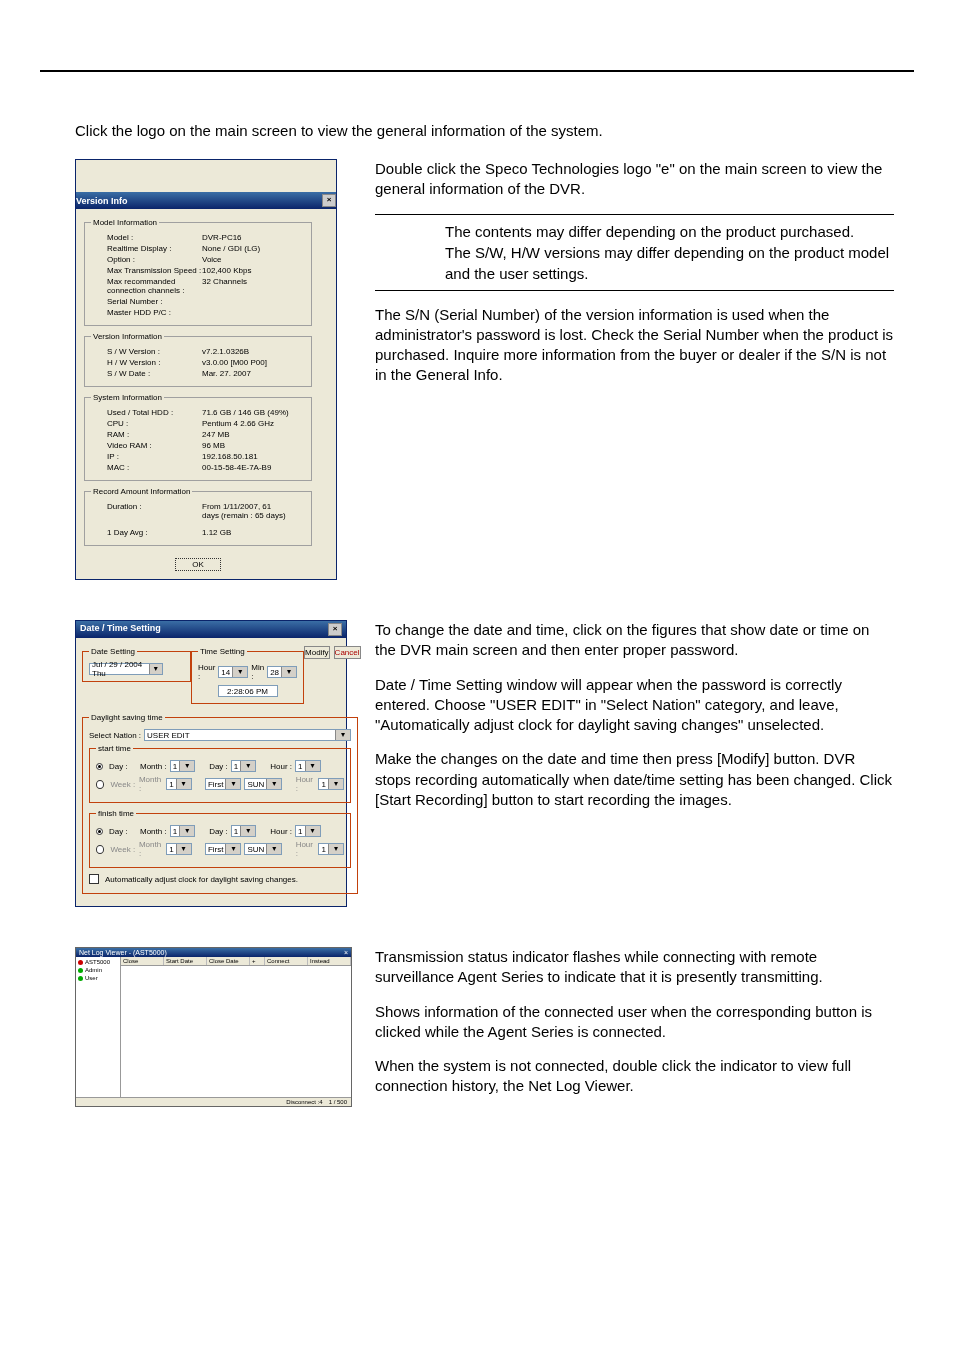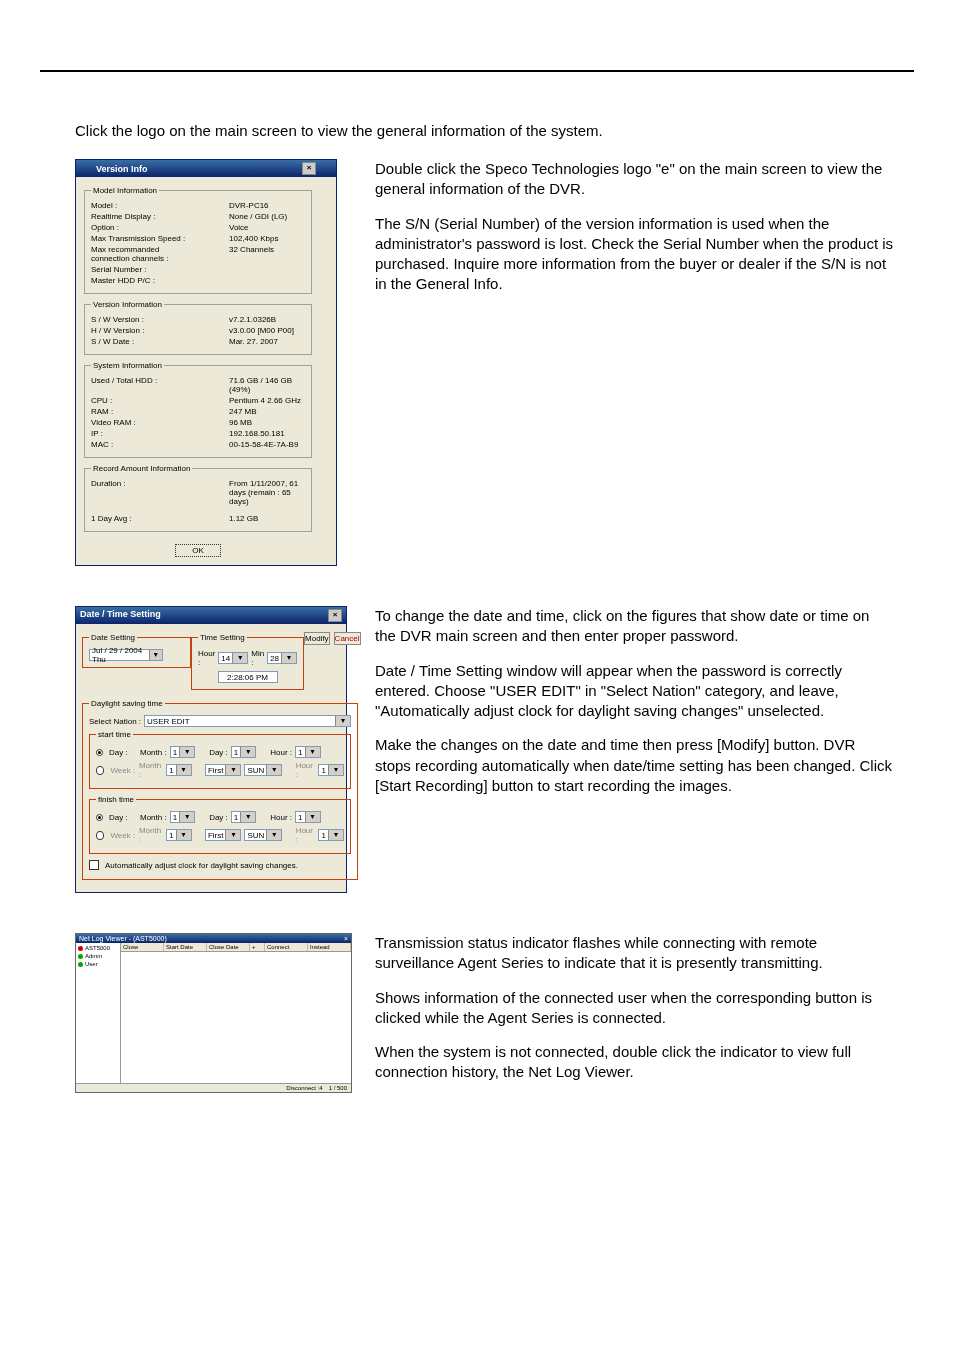--- a/index.html
+++ b/index.html
@@ -45,26 +45,27 @@
   .dlg {
     background: #ece9d8;
     border: 1px solid #0a246a;
     font-size: 8px;
     color: #000;
     width: 260px;
   }
   .dlg .titlebar {
     background: linear-gradient(#3a6ea5, #0a246a);
     color: #fff;
-    padding: 2px 20px;
+    padding: 2px 0;
     display: flex;
     justify-content: space-between;
     align-items: center;
     font-size: 9px;
     font-weight: bold;
+    margin-top: 32px;
   }
   .dlg .closebtn {
     background: #ccc;
     color: #000;
     border: 1px solid #888;
     width: 12px;
     height: 11px;
     font-size: 8px;
     text-align: center;
     line-height: 10px;
@@ -76,22 +77,21 @@
     border: 1px solid #a0a0a0;
     margin: 4px 0 6px 0;
     padding: 4px 6px 6px 6px;
   }
   .dlg legend {
     font-size: 8px;
     padding: 0 2px;
   }
   .dlg .row {
     display: flex;
-    margin: 2px 0;
-    gap: 43px;
+    margin: 2px 16px;
   }
   .dlg .row .k {
     flex: 0 0 95px;
   }
   .dlg .row .v {
     flex: 1;
   }
   .dlg .okbar { text-align: center; margin-top: 12px; }
   .dlg .okbtn {
     display: inline-block;
@@ -319,20 +319,24 @@
           </fieldset>
           <div class="okbar">
             <span class="okbtn">OK</span>
           </div>
         </div>
       </div>
     </div>
 
     <div class="text-col">
       <p>Double click the Speco Technologies logo "e" on the main screen to view the general information of the DVR.</p>
+      <div class="note-block">
+        <div>The contents may differ depending on the product purchased.</div>
+        <div>The S/W, H/W versions may differ depending on the product model and the user settings.</div>
+      </div>
       <p>The S/N (Serial Number) of the version information is used when the administrator's password is lost. Check the Serial Number when the product is purchased. Inquire more information from the buyer or dealer if the S/N is not in the General Info.</p>
     </div>
   </div>
 
   <div class="section" style="margin-top:30px;">
     <div class="shot-col">
       <div class="dlg2">
         <div class="titlebar" style="background:linear-gradient(#3a6ea5,#0a246a);color:#fff;padding:2px 4px;display:flex;justify-content:space-between;font-size:9px;font-weight:bold;">
           <span>Date / Time Setting</span>
           <span class="closebtn" style="background:#ccc;color:#000;border:1px solid #888;width:12px;height:11px;font-size:8px;text-align:center;line-height:10px;">×</span>

